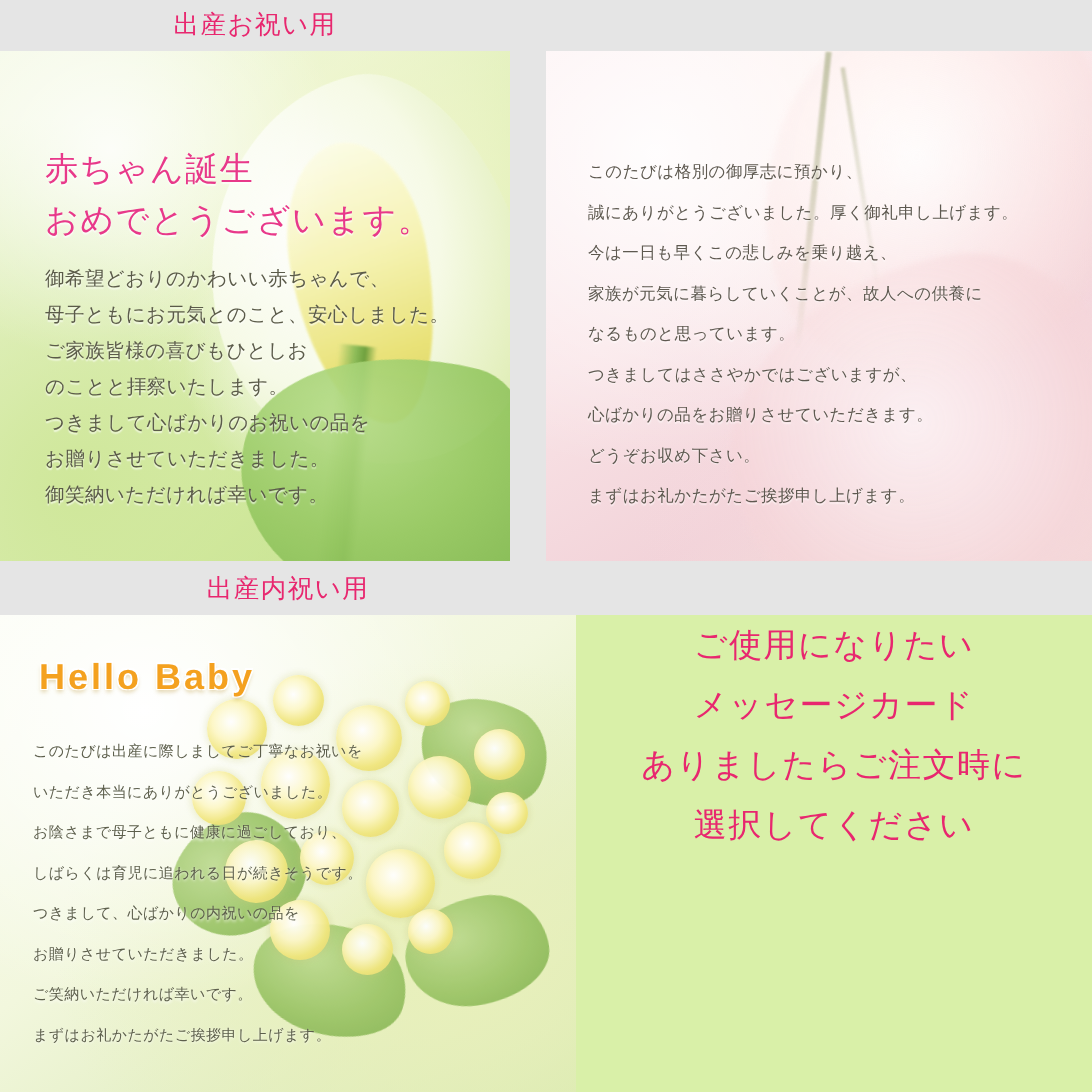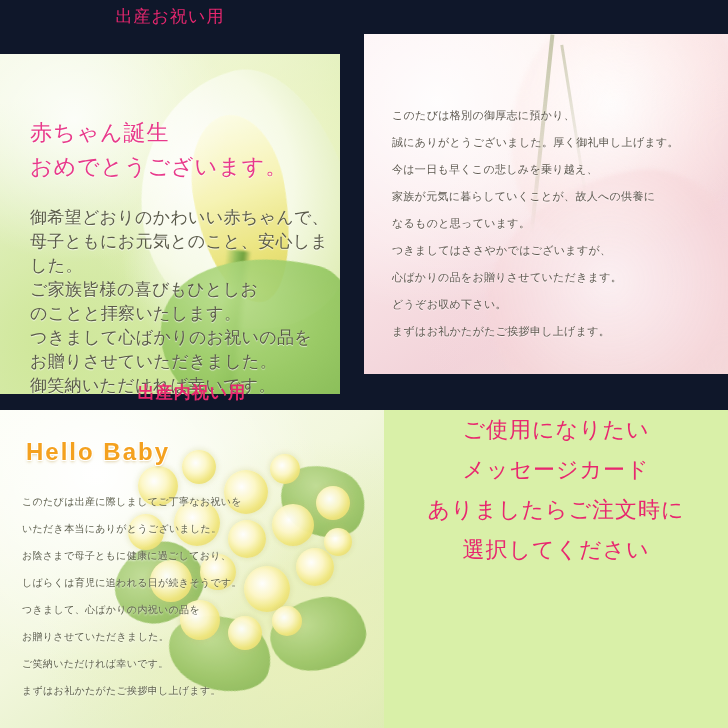--- a/index.html
+++ b/index.html
@@ -11,21 +11,21 @@
     width: 728px;
     height: 728px;
     font-family: "Liberation Sans", sans-serif;
     overflow: hidden;
   }
 
   #page {
     position: relative;
     width: 728px;
     height: 728px;
-    background: #0f172a;
+    background: #e5e5e5;
   }
 
   
   .caption {
     position: absolute;
     text-align: center;
     color: #e8276f;
     font-size: 17px;
     line-height: 26px;
     letter-spacing: 1px;
@@ -42,21 +42,20 @@
   #card-birth {
     left: 0;
     top: 34px;
     width: 340px;
     height: 340px;
     background:
       radial-gradient(circle at 66% 60%, rgba(255,255,255,0.92) 0%, rgba(255,255,255,0.0) 34%),
       radial-gradient(ellipse at 78% 30%, #f2f7cf 0%, rgba(242,247,207,0) 55%),
       radial-gradient(ellipse at 15% 85%, #cfe79a 0%, rgba(207,231,154,0) 60%),
       linear-gradient(135deg, #f4f9e4 0%, #eaf4cf 35%, #cfe79b 70%, #b9dc86 100%);
-    margin-top: 20px;
   }
   
   #card-birth .lily-petal {
     position: absolute;
     right: -10px;
     top: 18px;
     width: 210px;
     height: 260px;
     background: radial-gradient(ellipse at 35% 35%, #ffffff 0%, #f7fbe8 45%, #e4f0bf 75%, #cbe49a 100%);
     border-radius: 60% 40% 45% 55% / 55% 60% 40% 45%;
@@ -113,23 +112,23 @@
     top: 62px;
     color: #e8398a;
     font-size: 22px;
     line-height: 34px;
     letter-spacing: 1px;
     text-shadow: 0 1px 1px rgba(255,255,255,0.8);
   }
   #card-birth .body {
     position: absolute;
     left: 30px;
-    top: 152px;
+    top: 140px;
     color: #5b5b4a;
-    font-size: 17px;
+    font-size: 13px;
     line-height: 24px;
     letter-spacing: 0.3px;
     text-shadow: 0 1px 1px rgba(255,255,255,0.75);
   }
 
   
   #card-buddhist {
     left: 364px;
     top: 34px;
     width: 364px;
@@ -268,21 +267,21 @@
     color: #e8276f;
     font-size: 22px;
     line-height: 40px;
     text-align: center;
     letter-spacing: 1px;
   }
 
   
   #caption-birth { left: 0; top: 4px; width: 340px; }
   #caption-buddhist { left: 364px; top: 4px; width: 364px; }
-  #caption-inner { left: 0; top: 380px; width: 384px; font-weight: bold; }
+  #caption-inner { left: 0; top: 380px; width: 384px; }
 </style>
 </head>
 <body>
 
 <div id="page">
 
   <div class="caption" id="caption-birth">出産お祝い用</div>
 
 
   <div class="card" id="card-birth">

